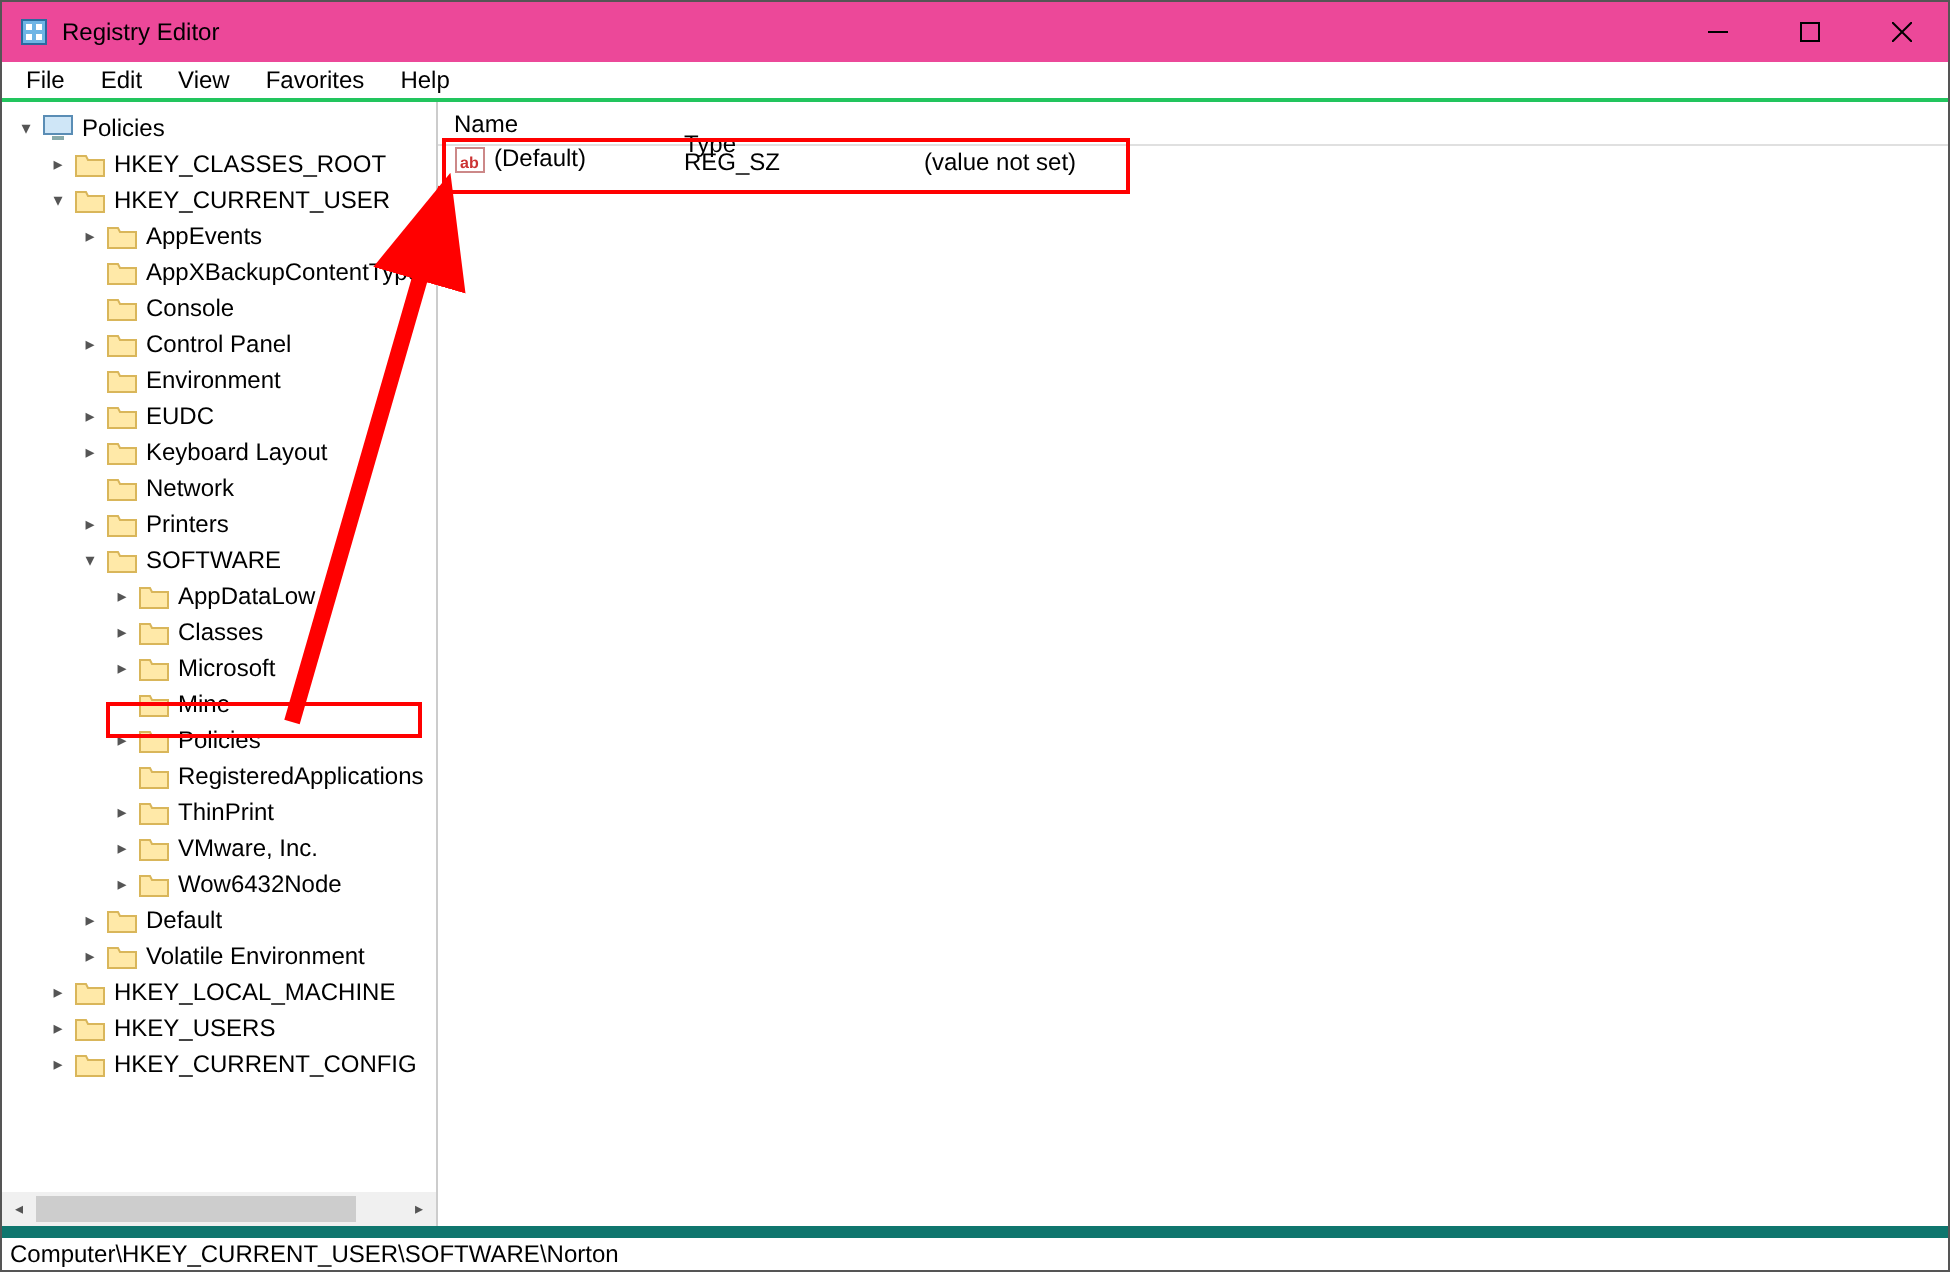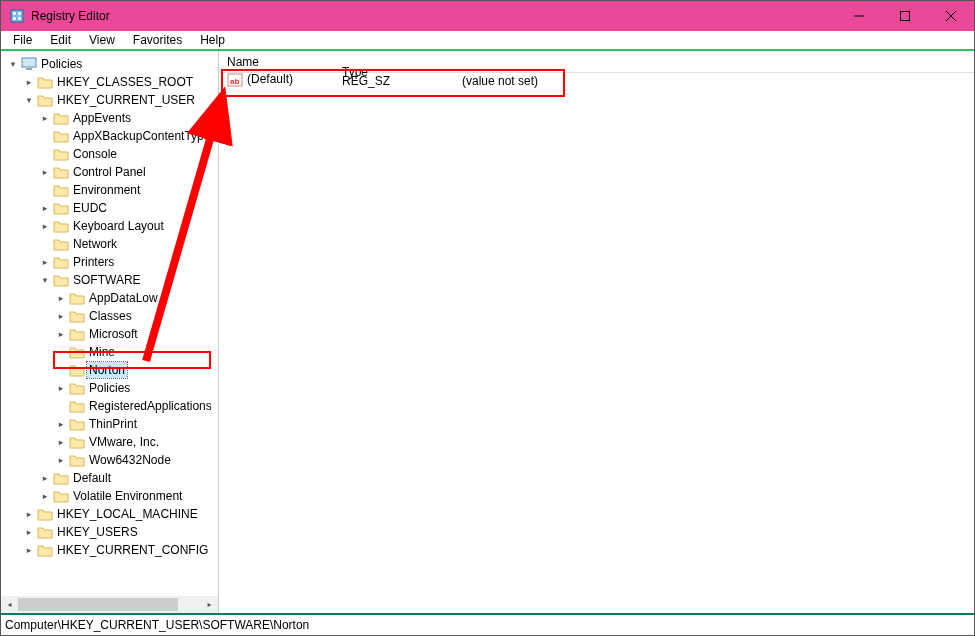--- a/index.html
+++ b/index.html
@@ -114,21 +114,21 @@
   align-items: flex-end;
 }
 .reg-sz-icon {
   width: 16px; height: 16px;
   margin-right: 4px;
   display: inline-flex; align-items: center; justify-content: center;
   vertical-align: middle;
 }
 .statusbar {
   height: 22px;
-  border-top: 2px solid #0f766e;
+  border-top: 6px solid #0f766e;
   display: flex;
   align-items: center;
   padding: 0 4px;
   font-size: 12px;
 }
 .hscroll {
   position: absolute;
   bottom: 0; left: 0; right: 0;
   height: 17px;
   background: #f0f0f0;
@@ -383,31 +383,20 @@
                     </li>
                     <li class="node">
                       <div class="node-row">
                         <span class="expander blank">▸</span>
                         <span class="folder-icon">
                           <svg width="16" height="14" viewBox="0 0 16 14">
                             <path d="M1 3 h5 l1 2 h8 v8 h-14 z" fill="#ffe9a8" stroke="#d9b65a"></path>
                           </svg>
                         </span>
                         <span class="node-label">Mine</span>
-                      </div>
-                    </li>
-                    <li class="node">
-                      <div class="node-row selected">
-                        <span class="expander blank">▸</span>
-                        <span class="folder-icon">
-                          <svg width="16" height="14" viewBox="0 0 16 14">
-                            <path d="M1 3 h5 l1 2 h8 v8 h-14 z" fill="#ffe9a8" stroke="#d9b65a"></path>
-                          </svg>
-                        </span>
-                        <span class="node-label">Norton</span>
                       </div>
                     </li>
                     <li class="node">
                       <div class="node-row">
                         <span class="expander">▸</span>
                         <span class="folder-icon">
                           <svg width="16" height="14" viewBox="0 0 16 14">
                             <path d="M1 3 h5 l1 2 h8 v8 h-14 z" fill="#ffe9a8" stroke="#d9b65a"></path>
                           </svg>
                         </span>

